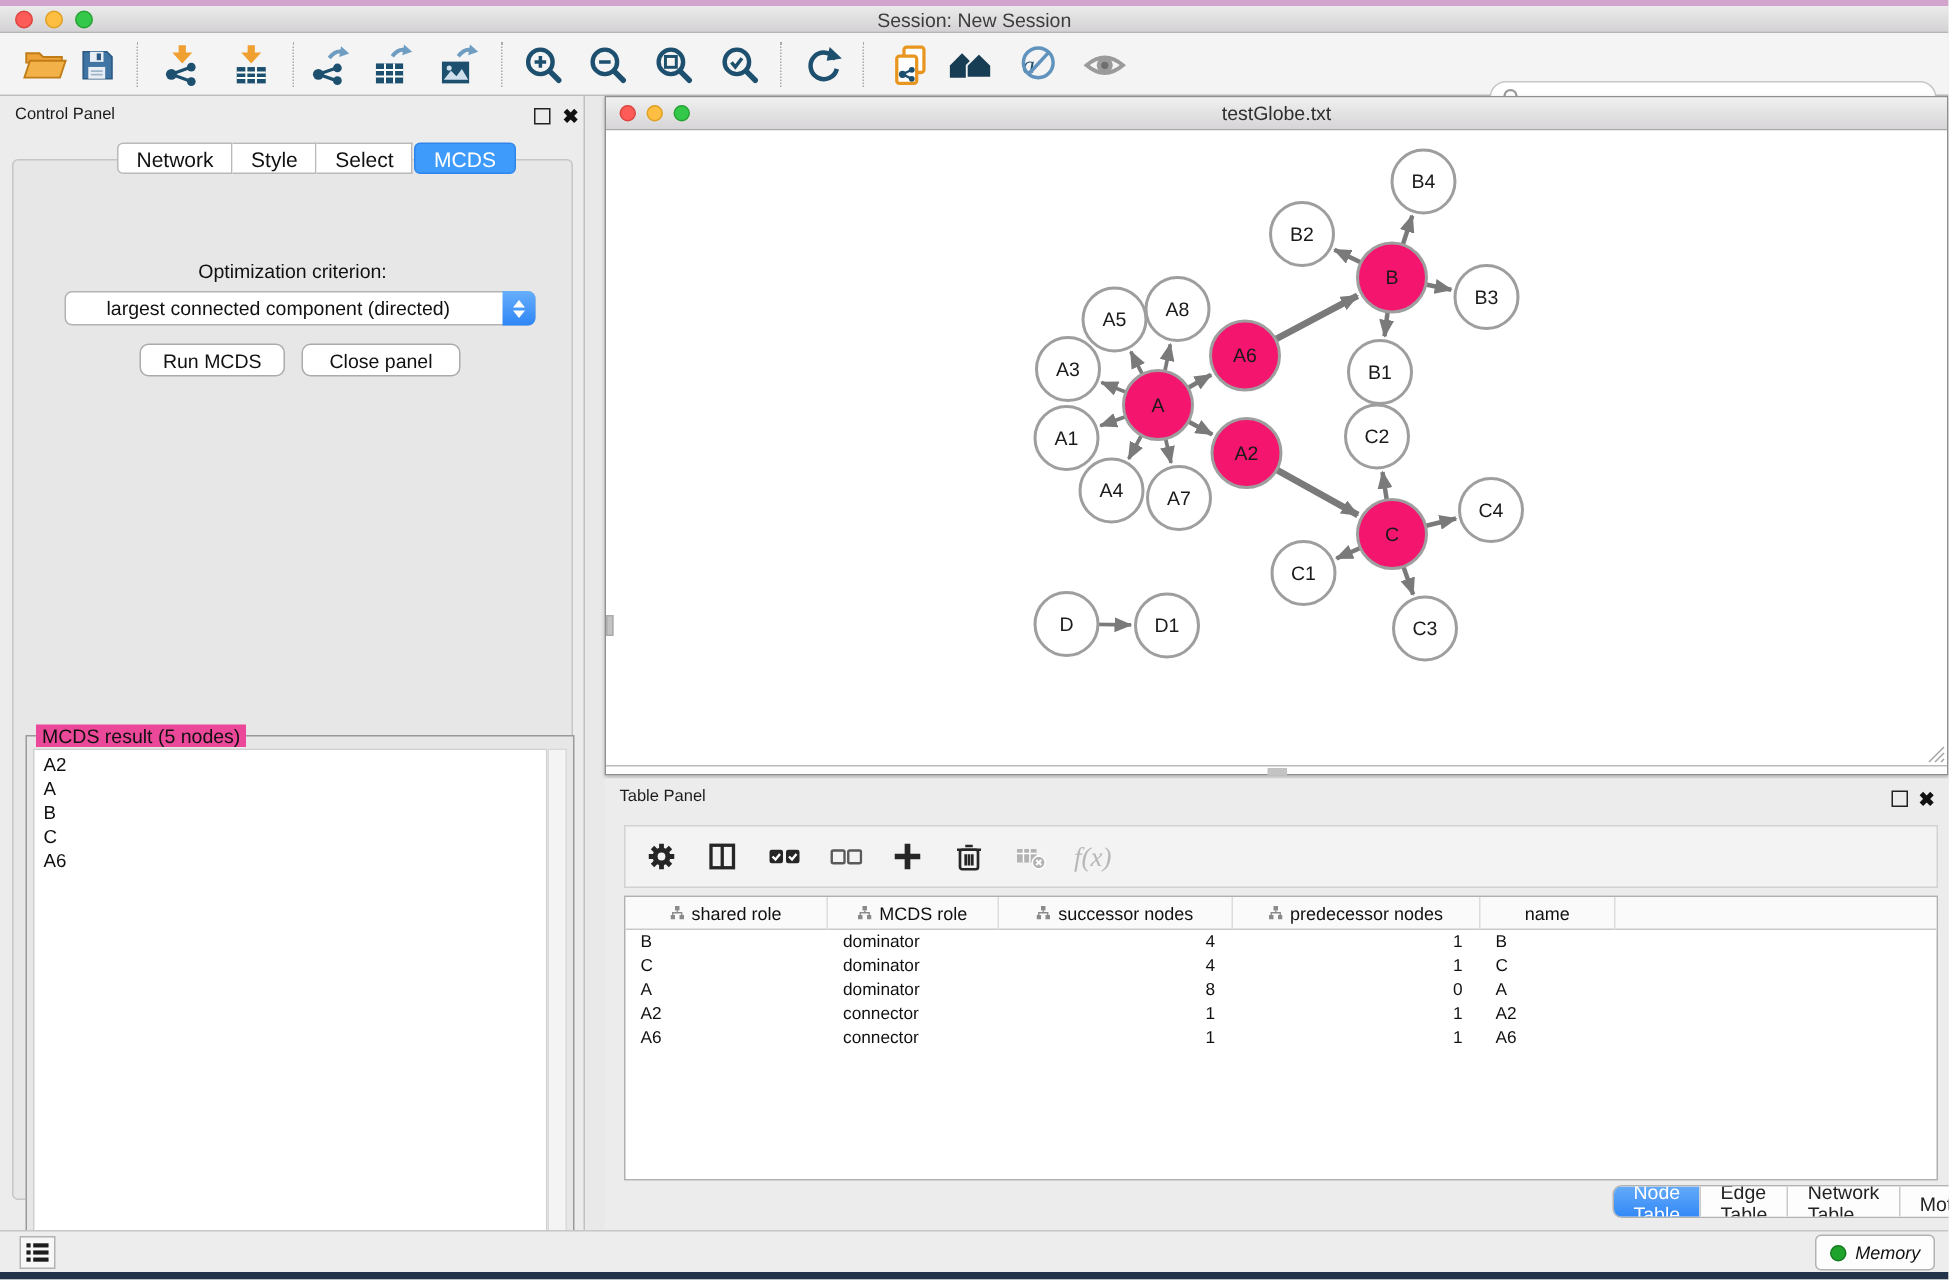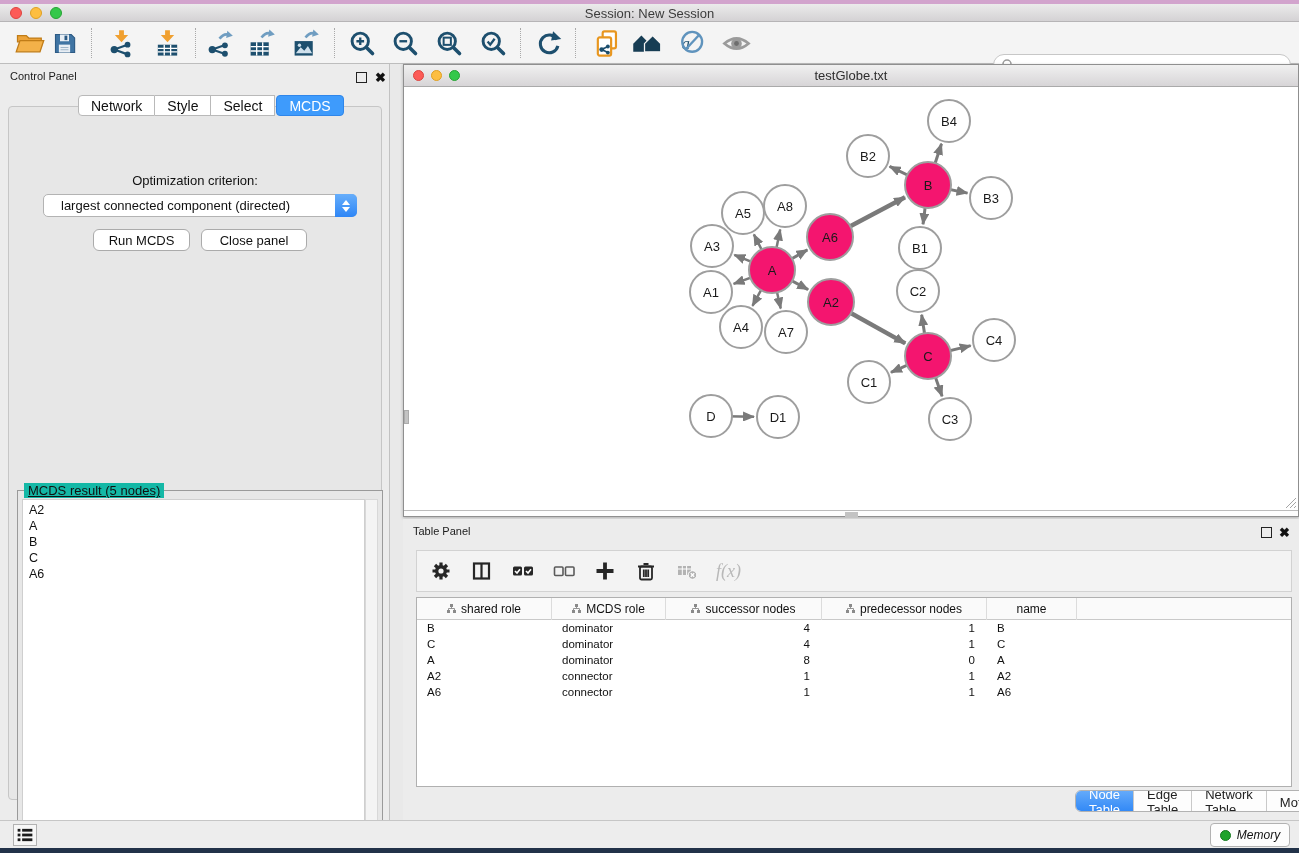--- a/index.html
+++ b/index.html
@@ -34,32 +34,32 @@
   .cp-content { position:absolute; left:8px; top:42px; width:374px; height:694px;
                 background:#e7e7e7; border:1px solid #c6c6c6; border-radius:4px; }
   .cp-tabs { position:absolute; left:78px; top:31px; height:21px; display:flex; z-index:2; }
   .ctab { height:21px; padding:0 12px; background:#fff; border:1px solid #b9b9b9; border-left:none;
           font-size:14px; color:#111; display:flex; align-items:center; }
   .ctab:first-child { border-left:1px solid #b9b9b9; border-radius:4px 0 0 4px; }
   .ctab.sel { background:#3e9bfc; color:#fff; border:1px solid #2f86ea; border-radius:4px; margin-left:1px; }
   .opt-label { position:absolute; left:0; width:100%; top:66px; text-align:center; font-size:13px; color:#111; }
   .dropdown { position:absolute; left:34px; top:87px; width:314px; height:23px; background:#fff;
               border:1px solid #b3b3b3; border-radius:5px; display:flex; align-items:center; }
-  .dropdown .dd-text { flex:1; font-size:13px; color:#111; padding-left:17px; white-space:nowrap; overflow:hidden; }
+  .dropdown .dd-text { flex:1; font-size:13px; color:#111; padding-left:27px; white-space:nowrap; overflow:hidden; }
   .dd-cap { width:22px; height:23px; margin:-1px -1px -1px 0; border-radius:0 5px 5px 0;
             background:linear-gradient(#67aefb,#2e86f6); display:flex; flex-direction:column; align-items:center; justify-content:center; gap:2px; }
   .dd-up { width:0; height:0; border-left:4px solid transparent; border-right:4px solid transparent; border-bottom:5px solid #fff; }
   .dd-down { width:0; height:0; border-left:4px solid transparent; border-right:4px solid transparent; border-top:5px solid #fff; }
   .cp-btn { position:absolute; top:122px; height:22px; background:#fff; border:1px solid #ababab; border-radius:6px;
             font-size:13px; color:#111; display:flex; align-items:center; justify-content:center; }
   .btn-run { left:84px; width:97px; }
   .btn-close { left:192px; width:106px; }
   .result-box { position:absolute; left:8px; top:383px; width:366px; height:345px;
                 border:1px solid #9a9a9a; background:#e7e7e7; }
-  .result-legend { position:absolute; top:-8px; left:6px; background:#14b8a6; padding:0 4px; font-size:13px; color:#111;text-decoration:underline; }
+  .result-legend { position:absolute; top:-8px; left:6px; background:#ec4899; padding:0 4px; font-size:13px; color:#111; }
   .result-list { position:absolute; left:4px; top:8px; right:17px; bottom:4px; background:#fff; border:1px solid #cfcfcf;
                  font-size:12.5px; color:#111; padding:2px 0 0 6px; overflow:hidden; }
   .result-list div { line-height:16px; }
   .result-scroll { position:absolute; top:8px; bottom:4px; right:4px; width:13px; background:#f4f4f4; border:1px solid #d8d8d8; }
 
   
   .net-window { position:absolute; left:403px; top:64px; width:896px; height:453px;
                 border:1px solid #8f8f8f; background:#fff; box-shadow:0 1px 3px rgba(0,0,0,0.25); }
   .net-titlebar { position:absolute; left:0; top:0; width:100%; height:22px;
                   background:linear-gradient(#f0f0f0,#d7d5d7); border-bottom:1px solid #aaa; }

